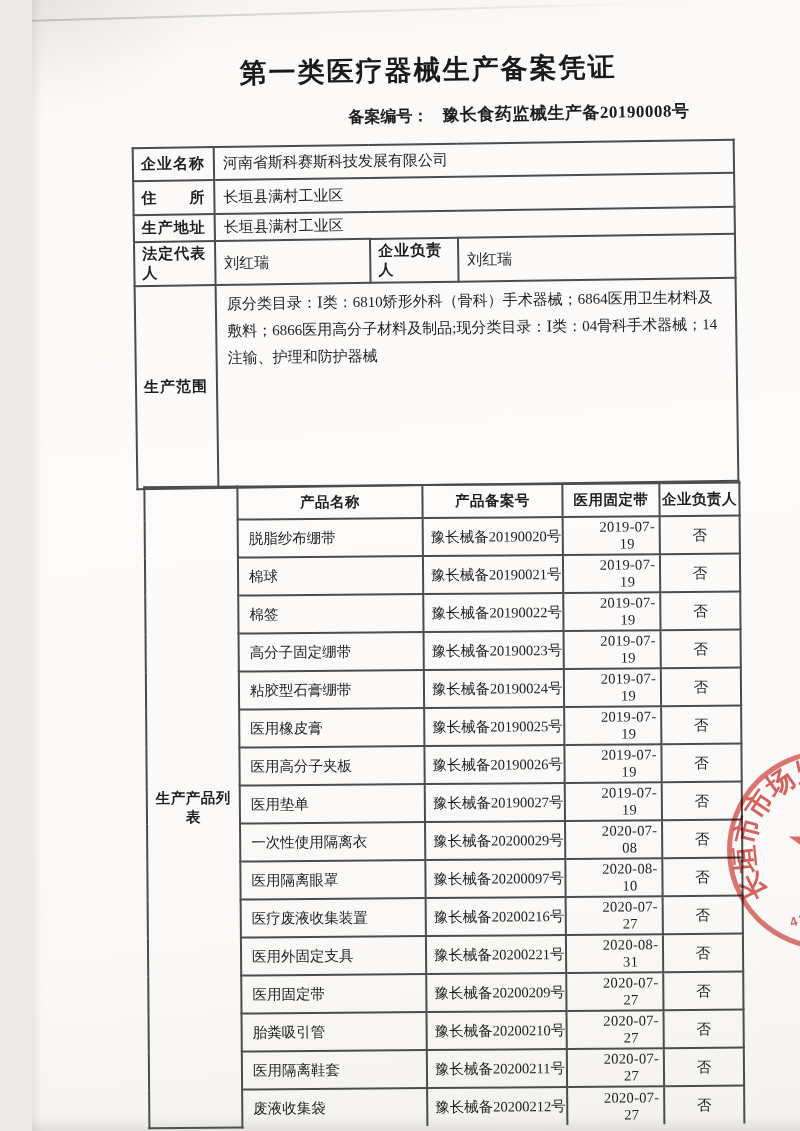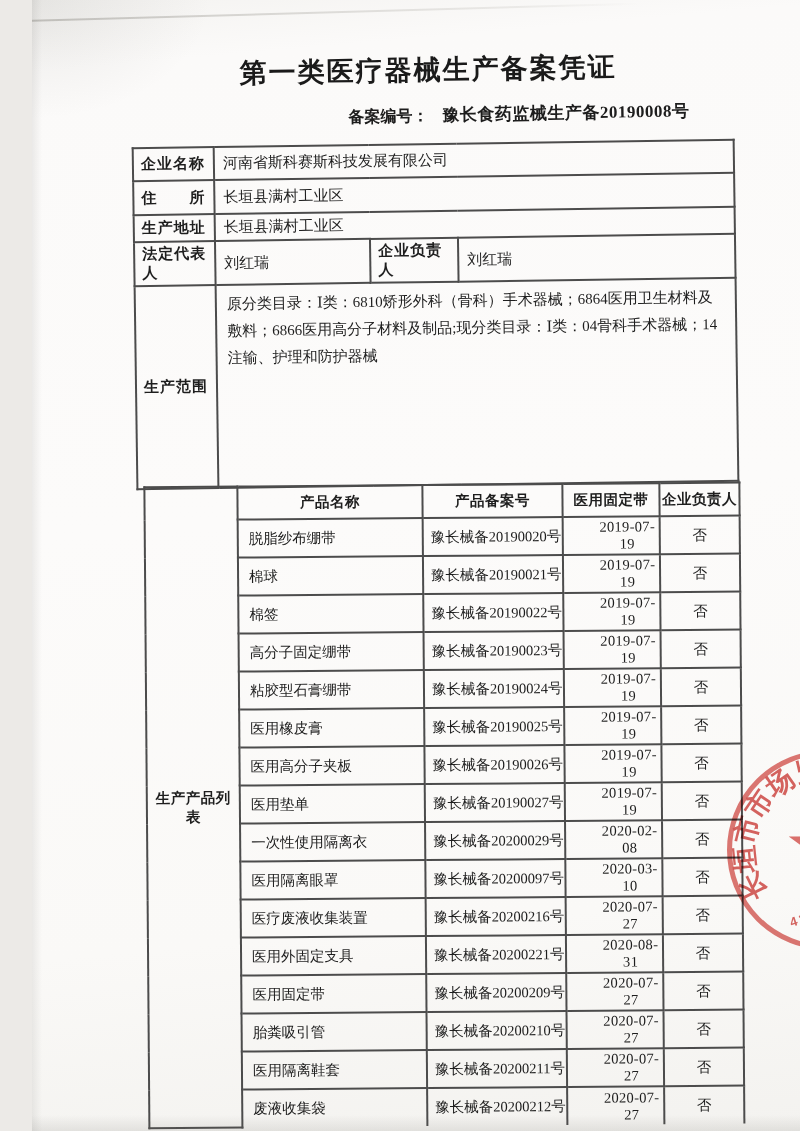--- a/index.html
+++ b/index.html
@@ -198,27 +198,27 @@
       </tr>
       <tr class="prow">
         <td class="c-name">医用垫单</td>
         <td class="c-no">豫长械备20190027号</td>
         <td class="c-date">2019-07-19</td>
         <td class="c-del">否</td>
       </tr>
       <tr class="prow">
         <td class="c-name">一次性使用隔离衣</td>
         <td class="c-no">豫长械备20200029号</td>
-        <td class="c-date">2020-02-08</td>
+        <td class="c-date">2020-07-08</td>
         <td class="c-del">否</td>
       </tr>
       <tr class="prow">
         <td class="c-name">医用隔离眼罩</td>
         <td class="c-no">豫长械备20200097号</td>
-        <td class="c-date">2020-03-10</td>
+        <td class="c-date">2020-08-10</td>
         <td class="c-del">否</td>
       </tr>
       <tr class="prow">
         <td class="c-name">医疗废液收集装置</td>
         <td class="c-no">豫长械备20200216号</td>
         <td class="c-date">2020-07-27</td>
         <td class="c-del">否</td>
       </tr>
       <tr class="prow">
         <td class="c-name">医用外固定支具</td>

